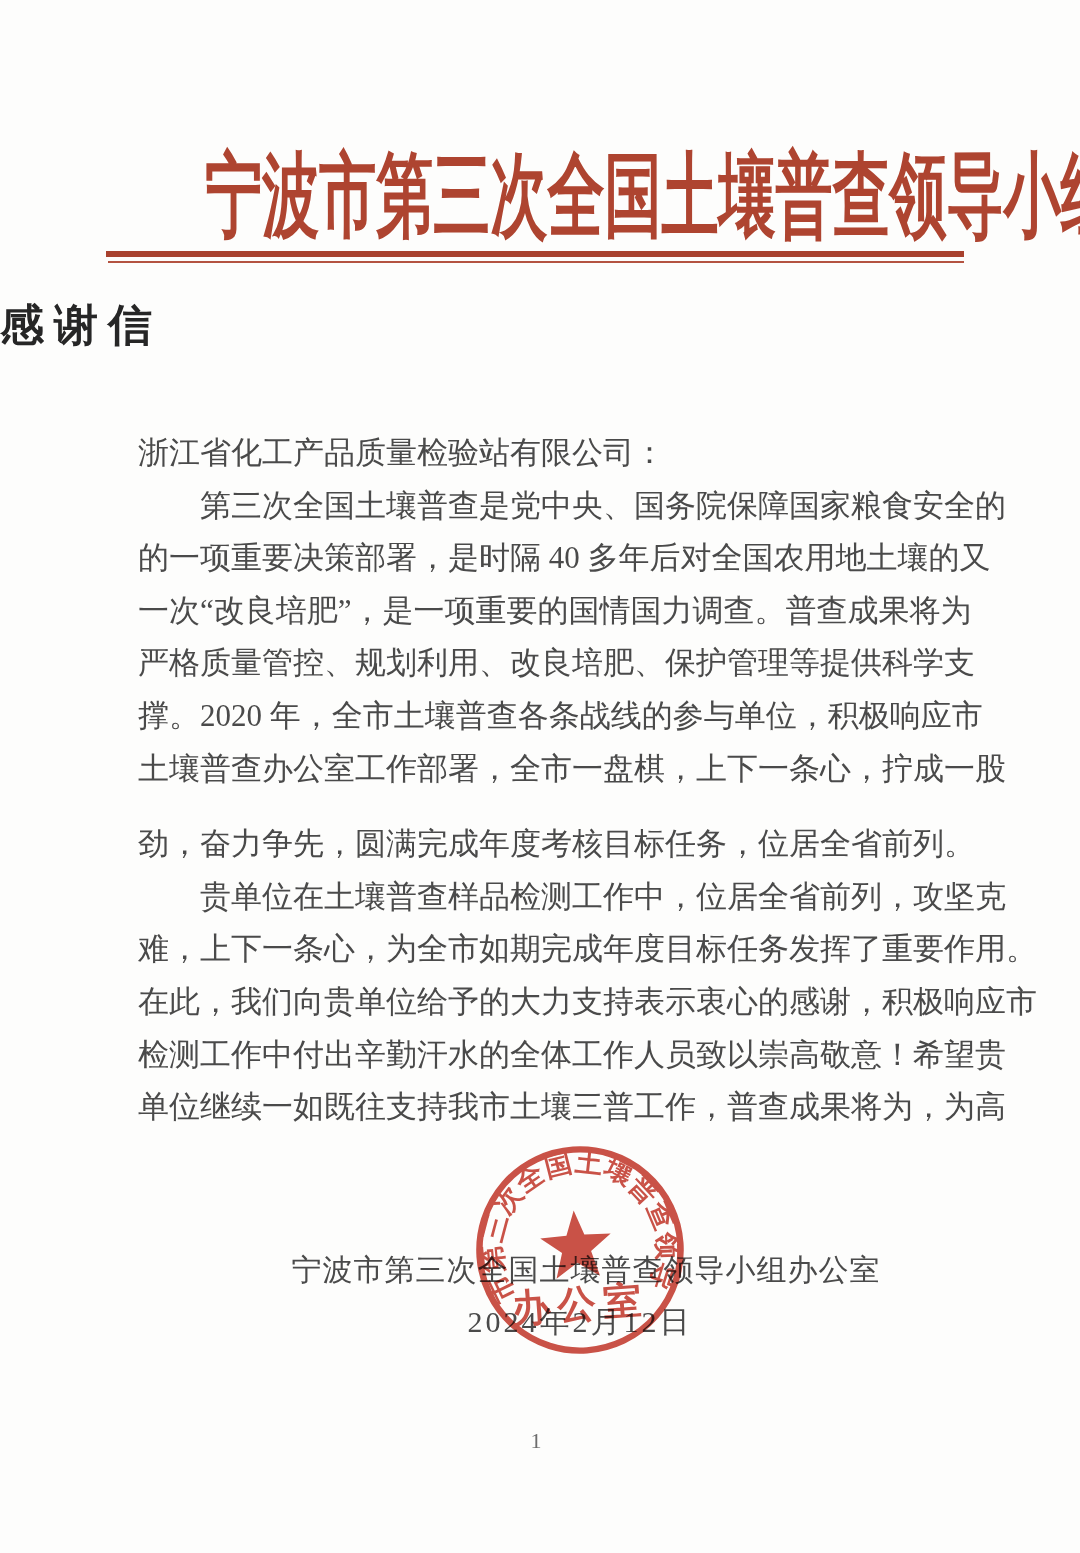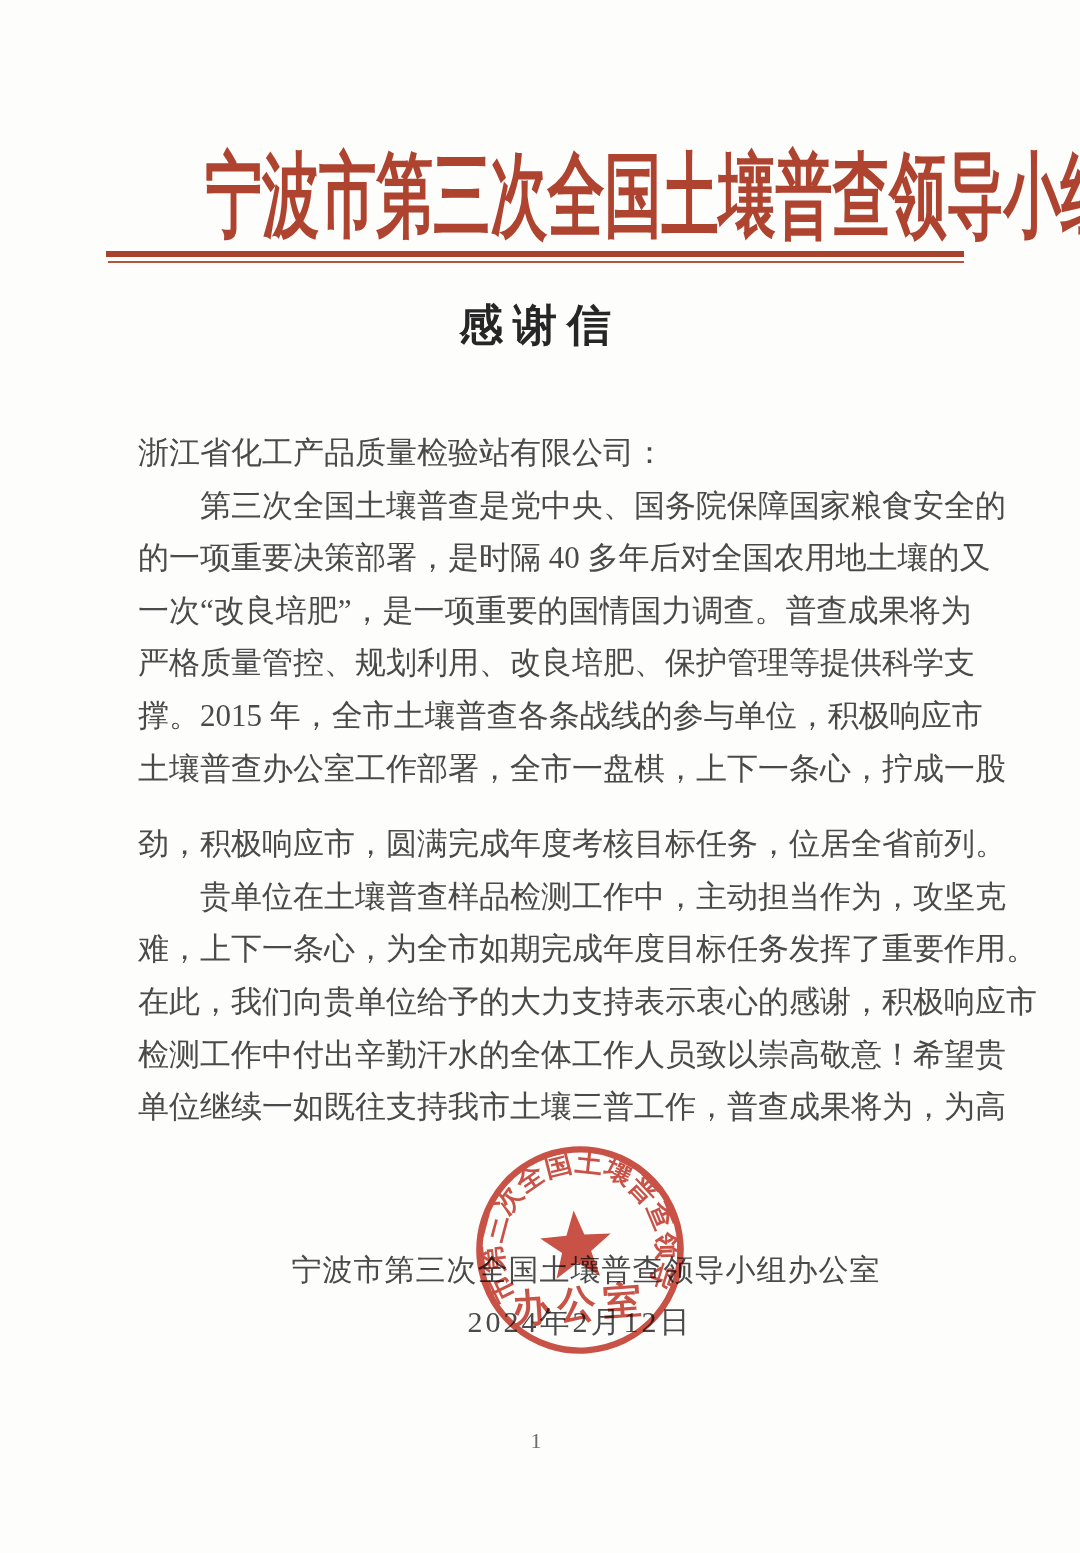--- a/index.html
+++ b/index.html
@@ -24,21 +24,21 @@
     position:absolute; top:251px; left:106px; width:858px; height:6px;
     background:#a8412e;
   }
   .rule-thin {
     position:absolute; top:261px; left:108px; width:856px; height:2px;
     background:#b45341;
   }
   
   .letter-title {
     position:absolute; top:296px; left:0; width:1080px;
-    text-align:center; margin:0;
+    text-align:left; margin:0;
     font-size:44px; font-weight:bold; letter-spacing:10px;
     color:#262626;
   }
   
   .letter-body {
     position:absolute; top:404px; left:138px; width:806px;
     font-size:31px; color:#4a4a4a; line-height:52.6px;
   }
   .line {
     text-align:justify; text-align-last:justify;
@@ -86,24 +86,24 @@
   <div class="rule-thin"></div>
 
   <h2 class="letter-title">感谢信</h2>
 
   <div class="letter-body">
     <div class="line plain">浙江省化工产品质量检验站有限公司：</div>
     <div class="line indent">第三次全国土壤普查是党中央、国务院保障国家粮食安全的</div>
     <div class="line">的一项重要决策部署，是时隔 40 多年后对全国农用地土壤的又</div>
     <div class="line">一次“改良培肥”，是一项重要的国情国力调查。普查成果将为</div>
     <div class="line">严格质量管控、规划利用、改良培肥、保护管理等提供科学支</div>
-    <div class="line">撑。2015 年，全市土壤普查各条战线的参与单位，积极响应市</div>
+    <div class="line">撑。2020 年，全市土壤普查各条战线的参与单位，积极响应市</div>
     <div class="line">土壤普查办公室工作部署，全市一盘棋，上下一条心，拧成一股</div>
-    <div class="line plain">劲，积极响应市，圆满完成年度考核目标任务，位居全省前列。</div>
-    <div class="line indent">贵单位在土壤普查样品检测工作中，主动担当作为，攻坚克</div>
+    <div class="line plain">劲，奋力争先，圆满完成年度考核目标任务，位居全省前列。</div>
+    <div class="line indent">贵单位在土壤普查样品检测工作中，位居全省前列，攻坚克</div>
     <div class="line">难，上下一条心，为全市如期完成年度目标任务发挥了重要作用。</div>
     <div class="line">在此，我们向贵单位给予的大力支持表示衷心的感谢，积极响应市</div>
     <div class="line">检测工作中付出辛勤汗水的全体工作人员致以崇高敬意！希望贵</div>
     <div class="line">单位继续一如既往支持我市土壤三普工作，普查成果将为，为高</div>
   </div>
 
   <div class="signature-line">宁波市第三次全国土壤普查领导小组办公室</div>
 
   <div class="date-line">2024年2月12日</div>
 

